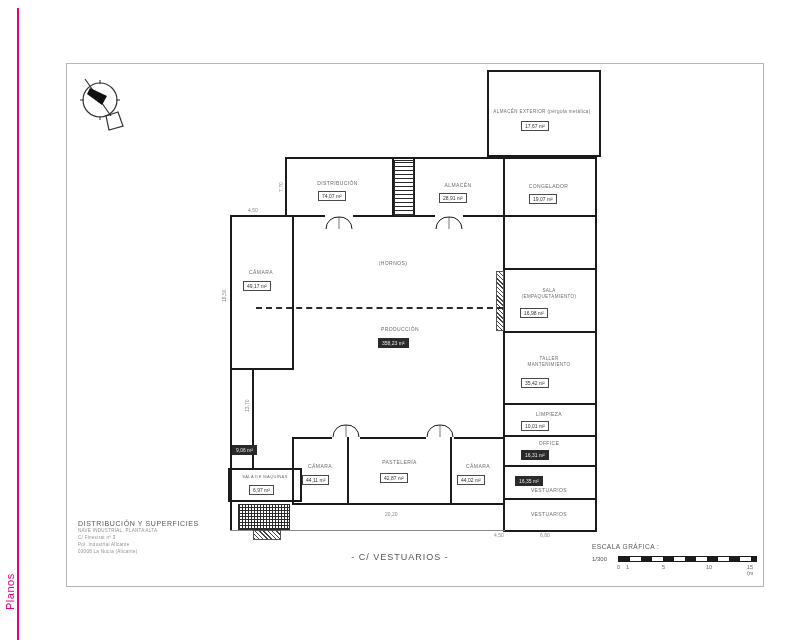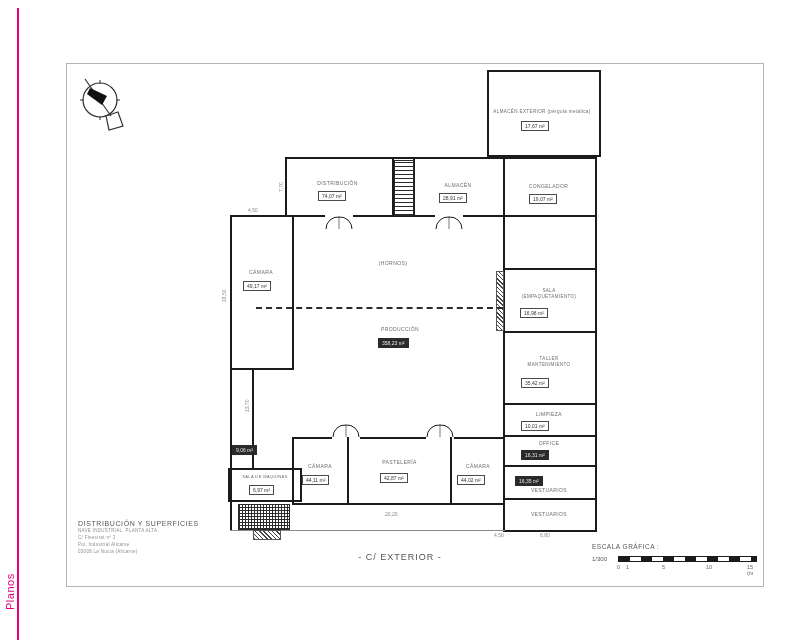--- a/index.html
+++ b/index.html
@@ -216,21 +216,21 @@
 <div class="dim" style="left:540px;top:532px;">6,80</div>
 
 <div class="title-block">
   <div class="head">DISTRIBUCIÓN Y SUPERFICIES</div>
   <div class="ln">NAVE INDUSTRIAL. PLANTA ALTA.</div>
   <div class="ln">C/ Finestrat nº 3</div>
   <div class="ln">Pol. Industrial Alicante</div>
   <div class="ln">03008 La Nucía (Alicante)</div>
 </div>
 
-<div class="street">- C/ EXTERIOR -</div>
+<div class="street">- C/ VESTUARIOS -</div>
 
 <div class="scaleblk">
   <div class="head">ESCALA GRÁFICA :</div>
   <div class="ratio">1/300</div>
   <div class="scalebar"></div>
   <span class="stick" style="left:25px;">0</span>
   <span class="stick" style="left:34px;">1</span>
   <span class="stick" style="left:70px;">5</span>
   <span class="stick" style="left:114px;">10</span>
   <span class="stick" style="left:155px;">15 (m</span>

